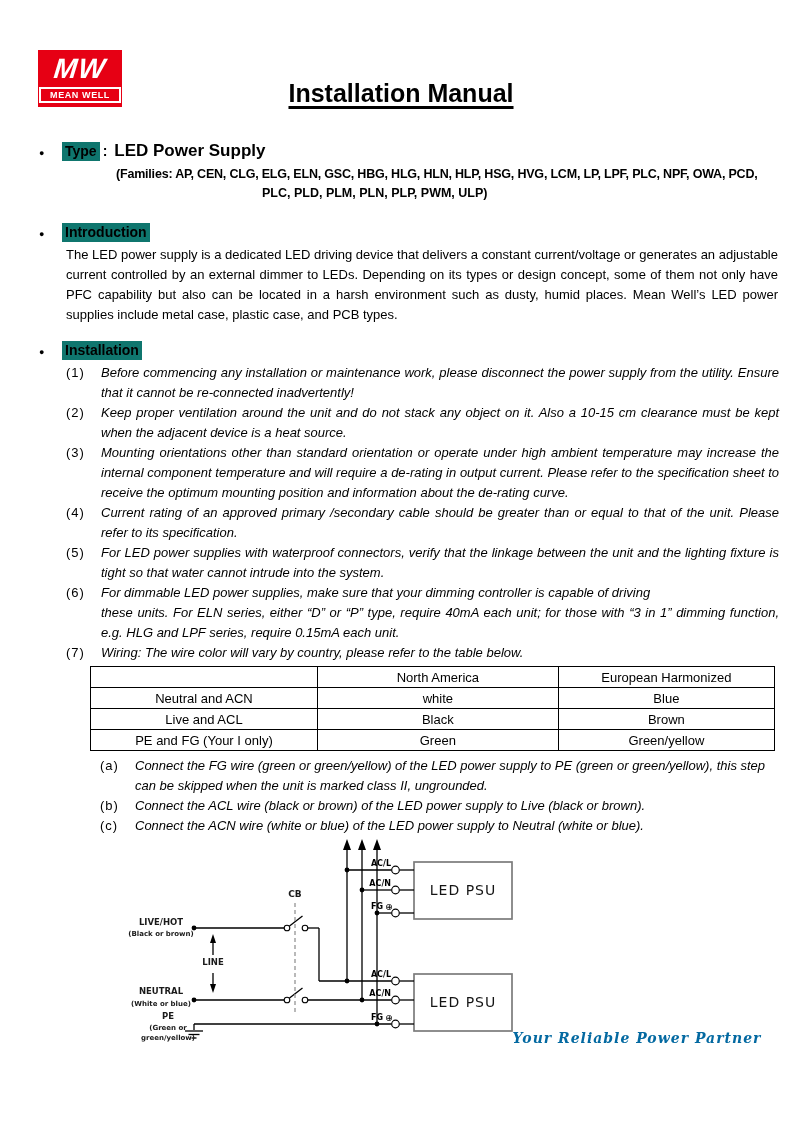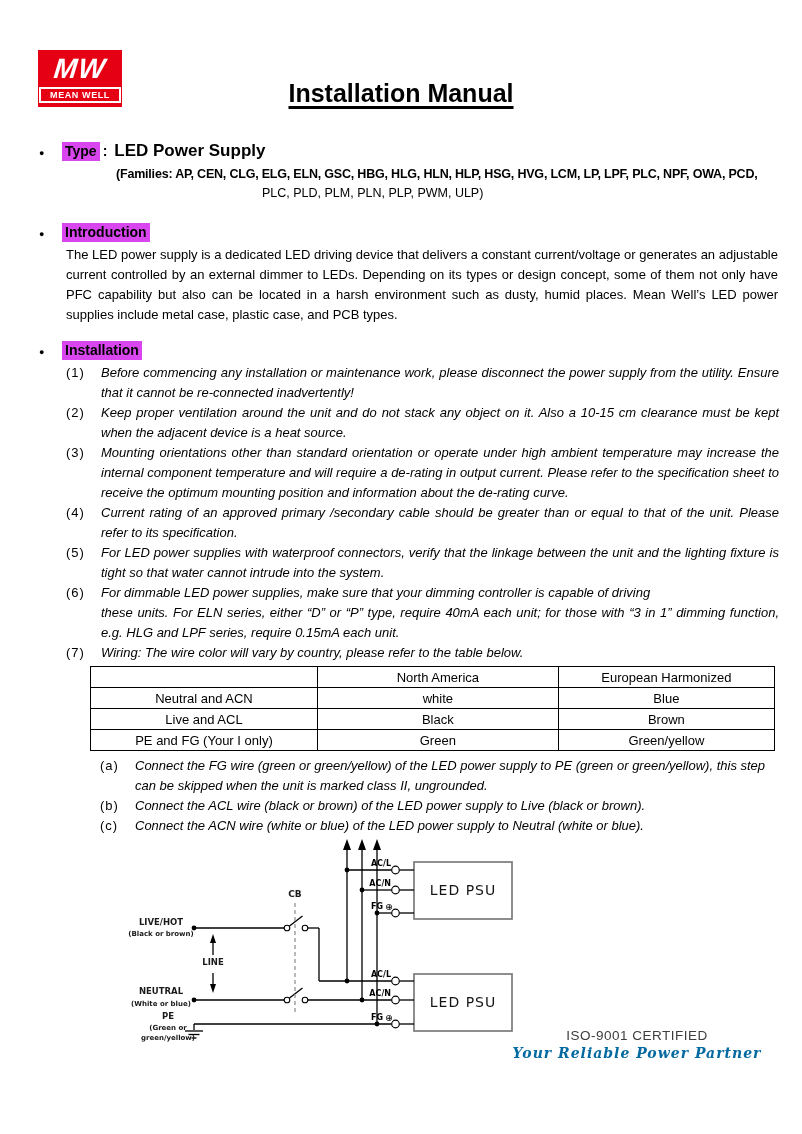--- a/index.html
+++ b/index.html
@@ -25,26 +25,26 @@
   }
   .title {
     position:absolute; top:79px; left:0; width:100%; text-align:center;
     font-size:25px; font-weight:bold; text-decoration:underline;
     text-decoration-thickness:2.5px; text-underline-offset:4px;
   }
   
   .content { position:absolute; top:132px; left:0; width:100%; padding:0 27px 0 62px; }
   .bullet-row { display:flex; align-items:baseline; }
   .bullet { flex:none; width:23px; margin-left:-23px; font-size:9px; }
-  .hl { background:#d946ef; font-weight:bold; font-size:14px; padding:0 3px; line-height:19px; }
+  .hl { background:#0f766e; font-weight:bold; font-size:14px; padding:0 3px; line-height:19px; }
   .colon { font-weight:bold; font-size:14px; margin-left:3px; }
   .type-row { margin-top:9px; }
   .type-value { font-size:17px; font-weight:bold; margin-left:7px; }
   .families-1 { margin-left:54px; font-weight:bold; font-size:12.5px; letter-spacing:-0.2px; line-height:19px; margin-top:4px; white-space:nowrap; }
-  .families-2 { margin-left:200px; font-weight:normal; font-size:12.5px; line-height:19px; }
+  .families-2 { margin-left:200px; font-weight:bold; font-size:12.5px; line-height:19px; }
   .section-intro { margin-top:20px; }
   .section-install { margin-top:16px; }
   .section-body {
     margin-left:4px; margin-top:3px; width:712px;
     font-size:13px; line-height:20px; text-align:justify;
   }
   .items { margin-left:4px; margin-top:3px; width:713px; }
   .item { display:flex; font-size:13px; line-height:20px; }
   .item-marker { flex:none; width:35px; letter-spacing:1px; }
   .item-text { flex:1; white-space:pre-line; text-align:justify;font-style:italic; }
@@ -287,17 +287,16 @@
           <text class="dsub" x="37" y="169" text-anchor="middle">(White or blue)</text>
           <text class="dlabel" x="44" y="182" text-anchor="middle">PE</text>
           <text class="dsub" x="44" y="193" text-anchor="middle">(Green or</text>
           <text class="dsub" x="44" y="203" text-anchor="middle">green/yellow)</text>
         </g>
       </svg>
     </div>
   </div>
 
   <div class="footer">
-    <div class="footer-iso">ISO-9001 CERTIFIED</div>
     <div class="footer-slogan">Your Reliable Power Partner</div>
   </div>
 
 </div>
 
 </body></html>

